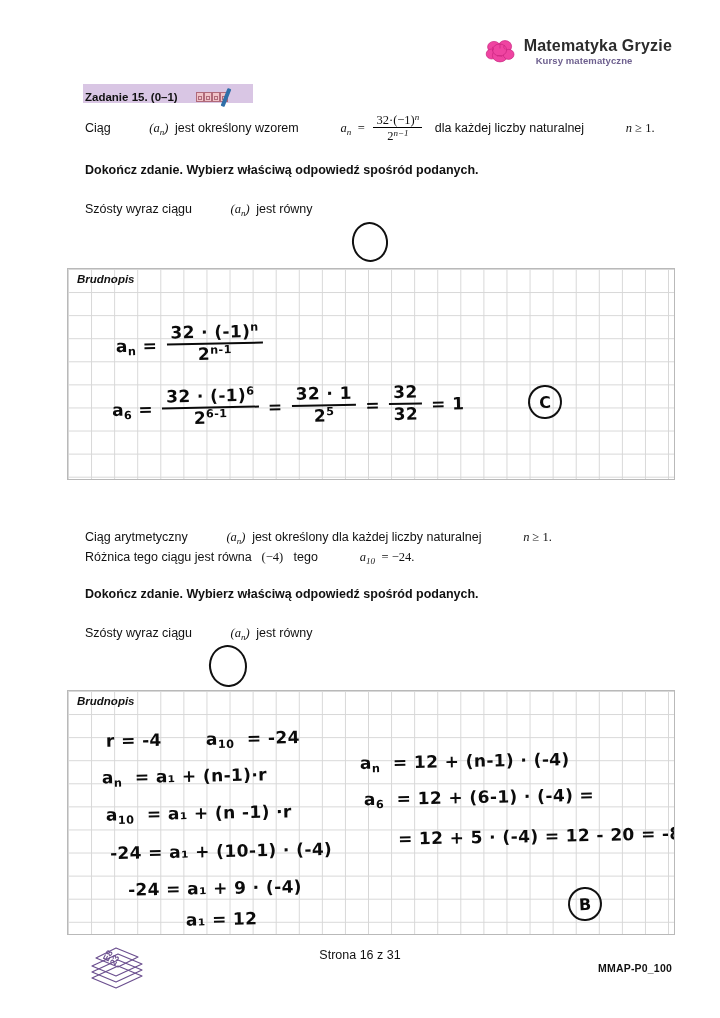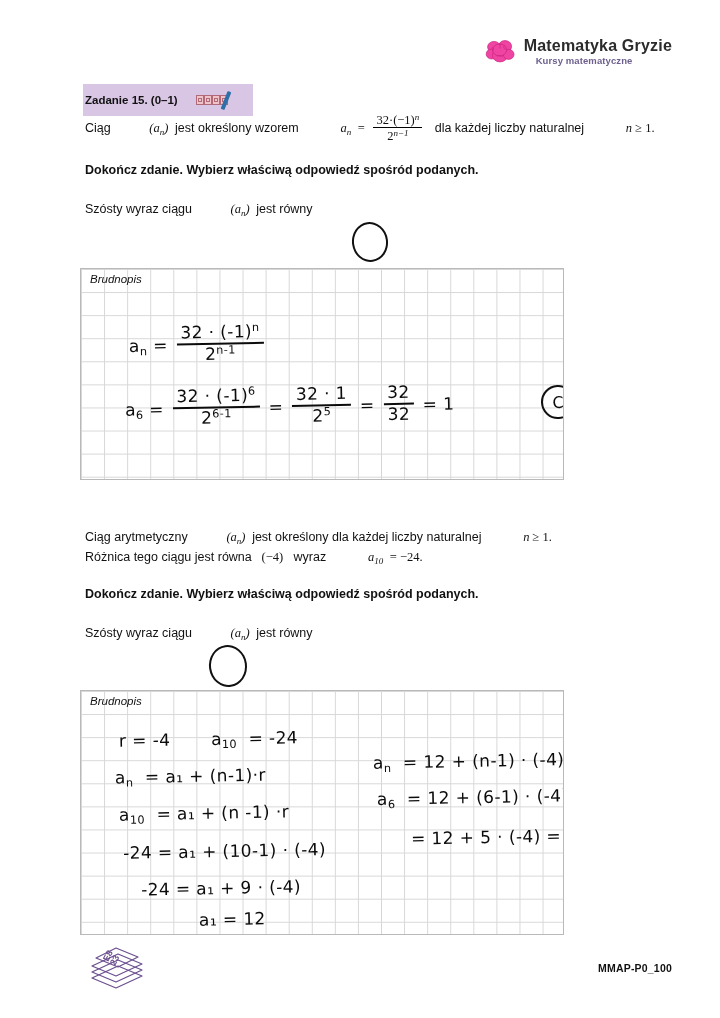--- a/index.html
+++ b/index.html
@@ -45,24 +45,24 @@
     letter-spacing: .1px;
     margin-top: 1px;
     padding-left: 12px;
   }
 
   
   .task-band {
     position: absolute;
     left: 83px;
     width: 170px;
-    height: 32px;
+    height: 19px;
     background: #d9c6e4;
     display: flex;
-    align-items: center;
+    align-items: flex-end;
   }
   .task-band .band-label {
     font-size: 11.5px;
     font-weight: bold;
     color: #111;
     padding-left: 2px;
     white-space: nowrap;
   }
   .mark-icon {
     position: relative;
@@ -147,31 +147,32 @@
     position: absolute;
     border: 2.4px solid #111;
     border-radius: 50% 48% 52% 50%;
     transform: rotate(-8deg);
     pointer-events: none;
   }
 
   
   .brudnopis {
     position: absolute;
-    left: 80px;
-    width: 484px;
+    left: 67px;
+    width: 608px;
     border: 1px solid #b9b9b9;
     background-color: #ffffff;
     background-image:
       linear-gradient(to right, #d7d7d7 1px, transparent 1px),
       linear-gradient(to bottom, #d7d7d7 1px, transparent 1px);
     background-size: 23.08px 23.08px;
     background-position: 0 0;
     box-sizing: border-box;
     overflow: hidden;
+    font-weight: bold;
   }
   .brudnopis-label {
     position: absolute;
     left: 9px;
     top: 4px;
     font-size: 11.5px;
     font-style: italic;
     font-family: "Liberation Sans", sans-serif;
     color: #111;
     background: transparent;
@@ -346,21 +347,21 @@
   <div class="txt" style="top:530px;">
     <span>Ciąg arytmetyczny</span>
     <span class="math">&nbsp;(a<span class="sub">n</span>)&nbsp;</span>
     <span>jest określony dla każdej liczby naturalnej</span>
     <span class="math">&nbsp;&nbsp;n</span><span class="mathup"> ≥ 1.</span>
   </div>
 
   <div class="txt" style="top:550px;">
     <span>Różnica tego ciągu jest równa</span>
     <span class="mathup">&nbsp;&nbsp;</span><span class="mathup">(−4)</span>
-    <span>&nbsp;&nbsp;</span><span>wyraz</span>
+    <span>&nbsp;&nbsp;</span><span>tego</span>
     <span class="math">&nbsp;&nbsp;a<span class="sub">10</span></span>
     <span class="mathup">&nbsp;</span><span class="mathup">= −24.</span>
   </div>
 
   <div class="txt bold" style="top:587px;">Dokończ zdanie. Wybierz właściwą odpowiedź spośród podanych.</div>
 
   <div class="txt" style="top:626px;">
     <span>Szósty wyraz ciągu</span>
     <span class="math">&nbsp;(a<span class="sub">n</span>)&nbsp;</span>
     <span>jest równy</span>
@@ -414,15 +415,16 @@
       <path d="M4 30 L28 40 L54 28 L30 18 Z"></path>
       <path d="M4 24 L28 34 L54 22 L30 12 Z"></path>
       <path d="M8 16 L30 25 L50 15 L28 6 Z"></path>
     </g>
     <g fill="#6b4f8f" font-family="Liberation Sans, sans-serif" font-size="9" font-weight="bold">
       <text x="20" y="20" transform="rotate(-62 20 20)">E8</text>
       <text x="27" y="24" transform="rotate(-62 27 24)">23</text>
     </g>
   </svg>
 
+  <div class="footer-center">Strona 16 z 31</div>
   <div class="footer-right">MMAP-P0_100</div>
 
 </div>
 
 </body></html>

